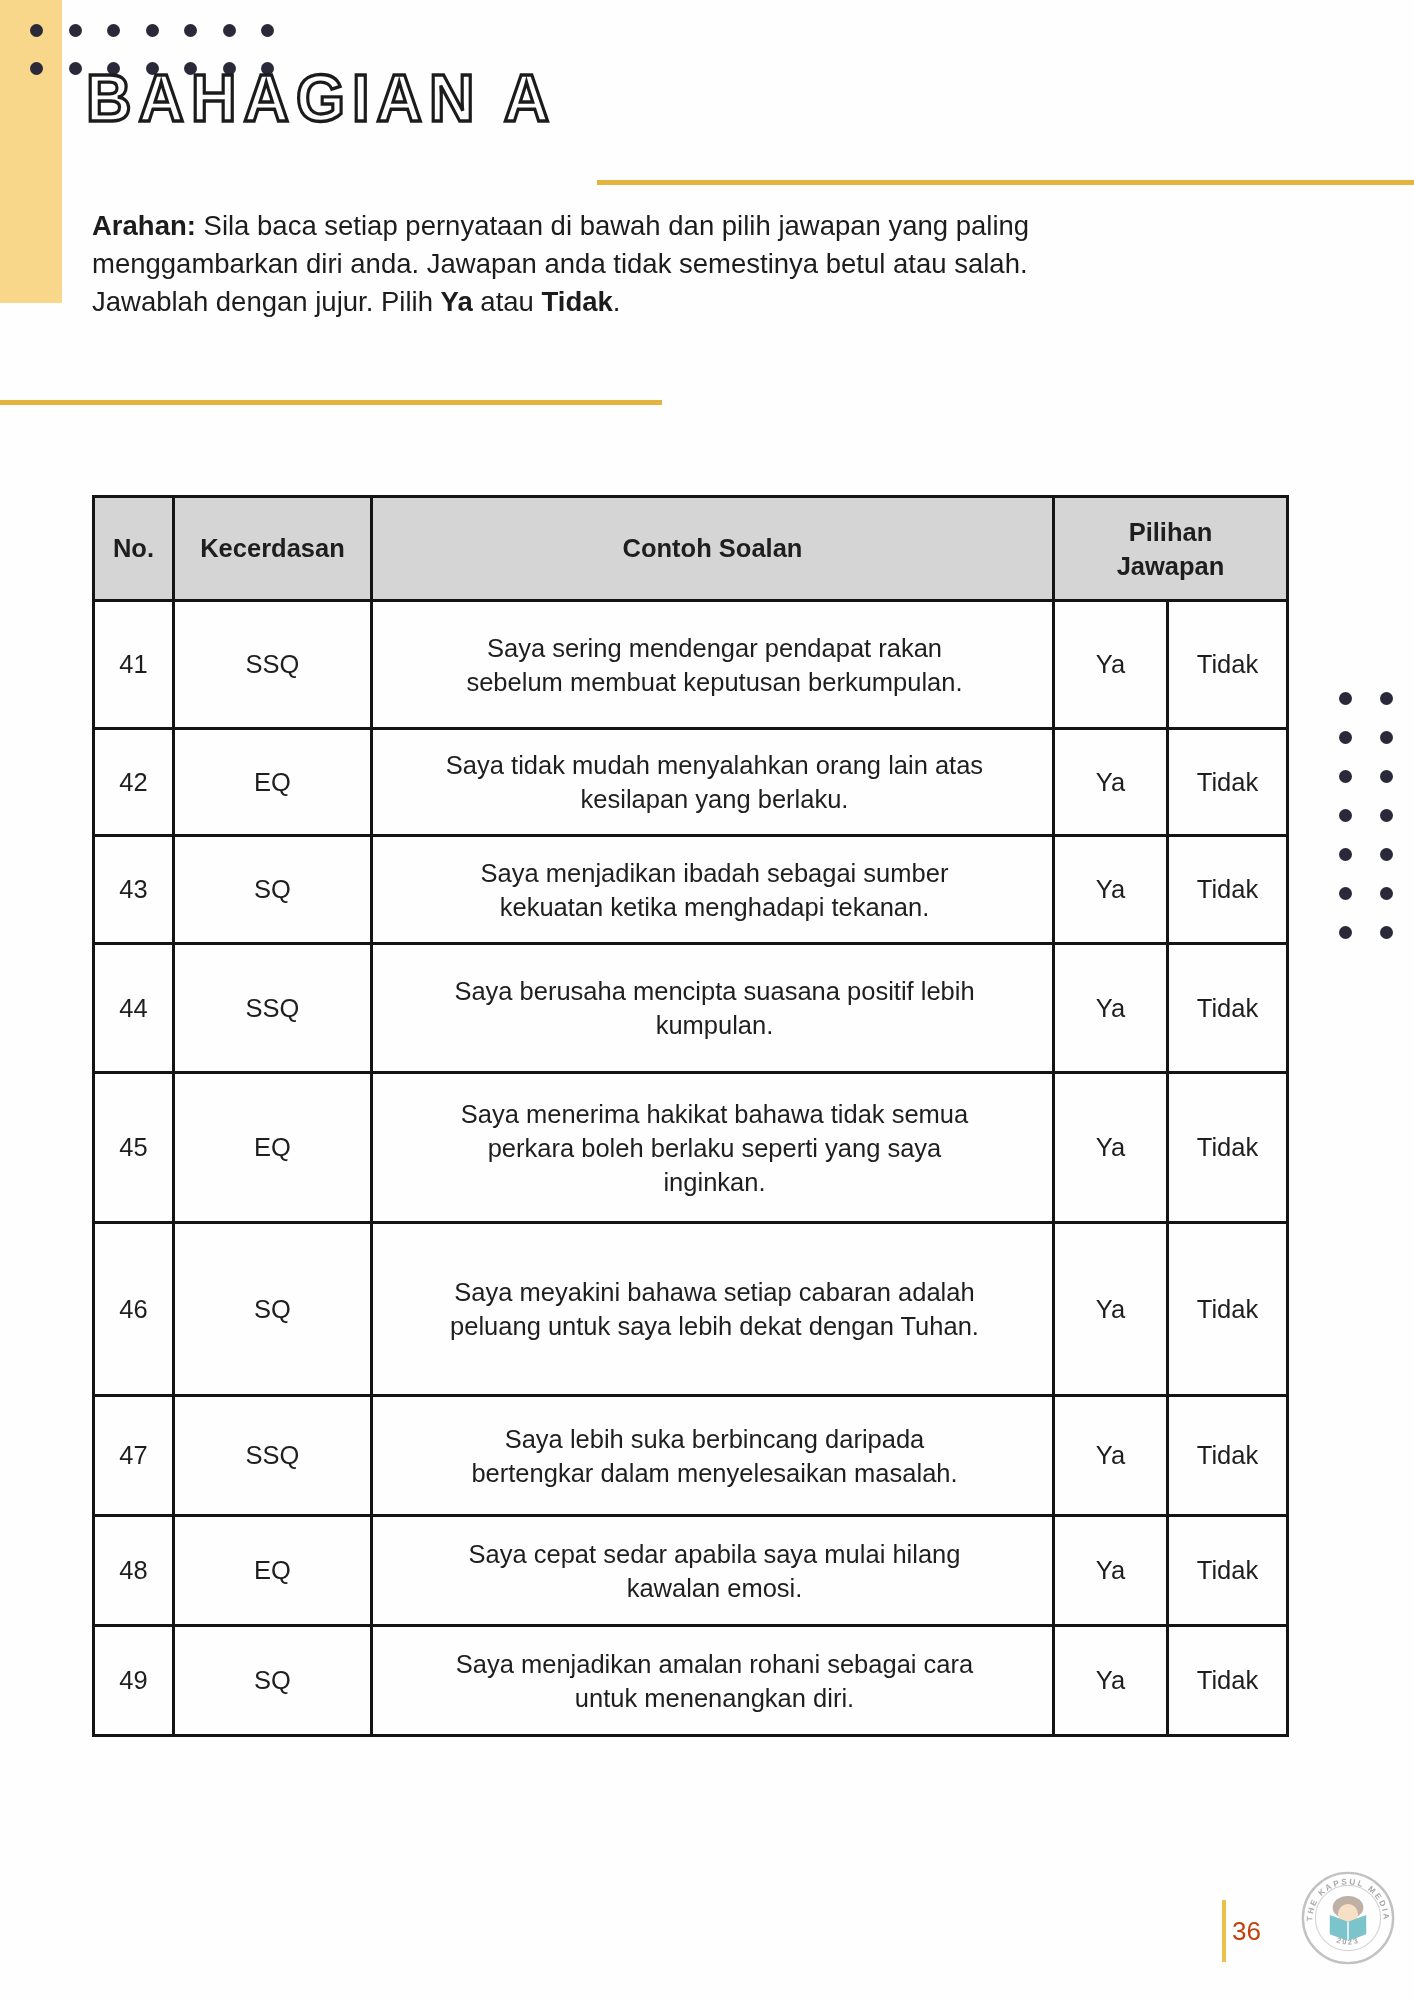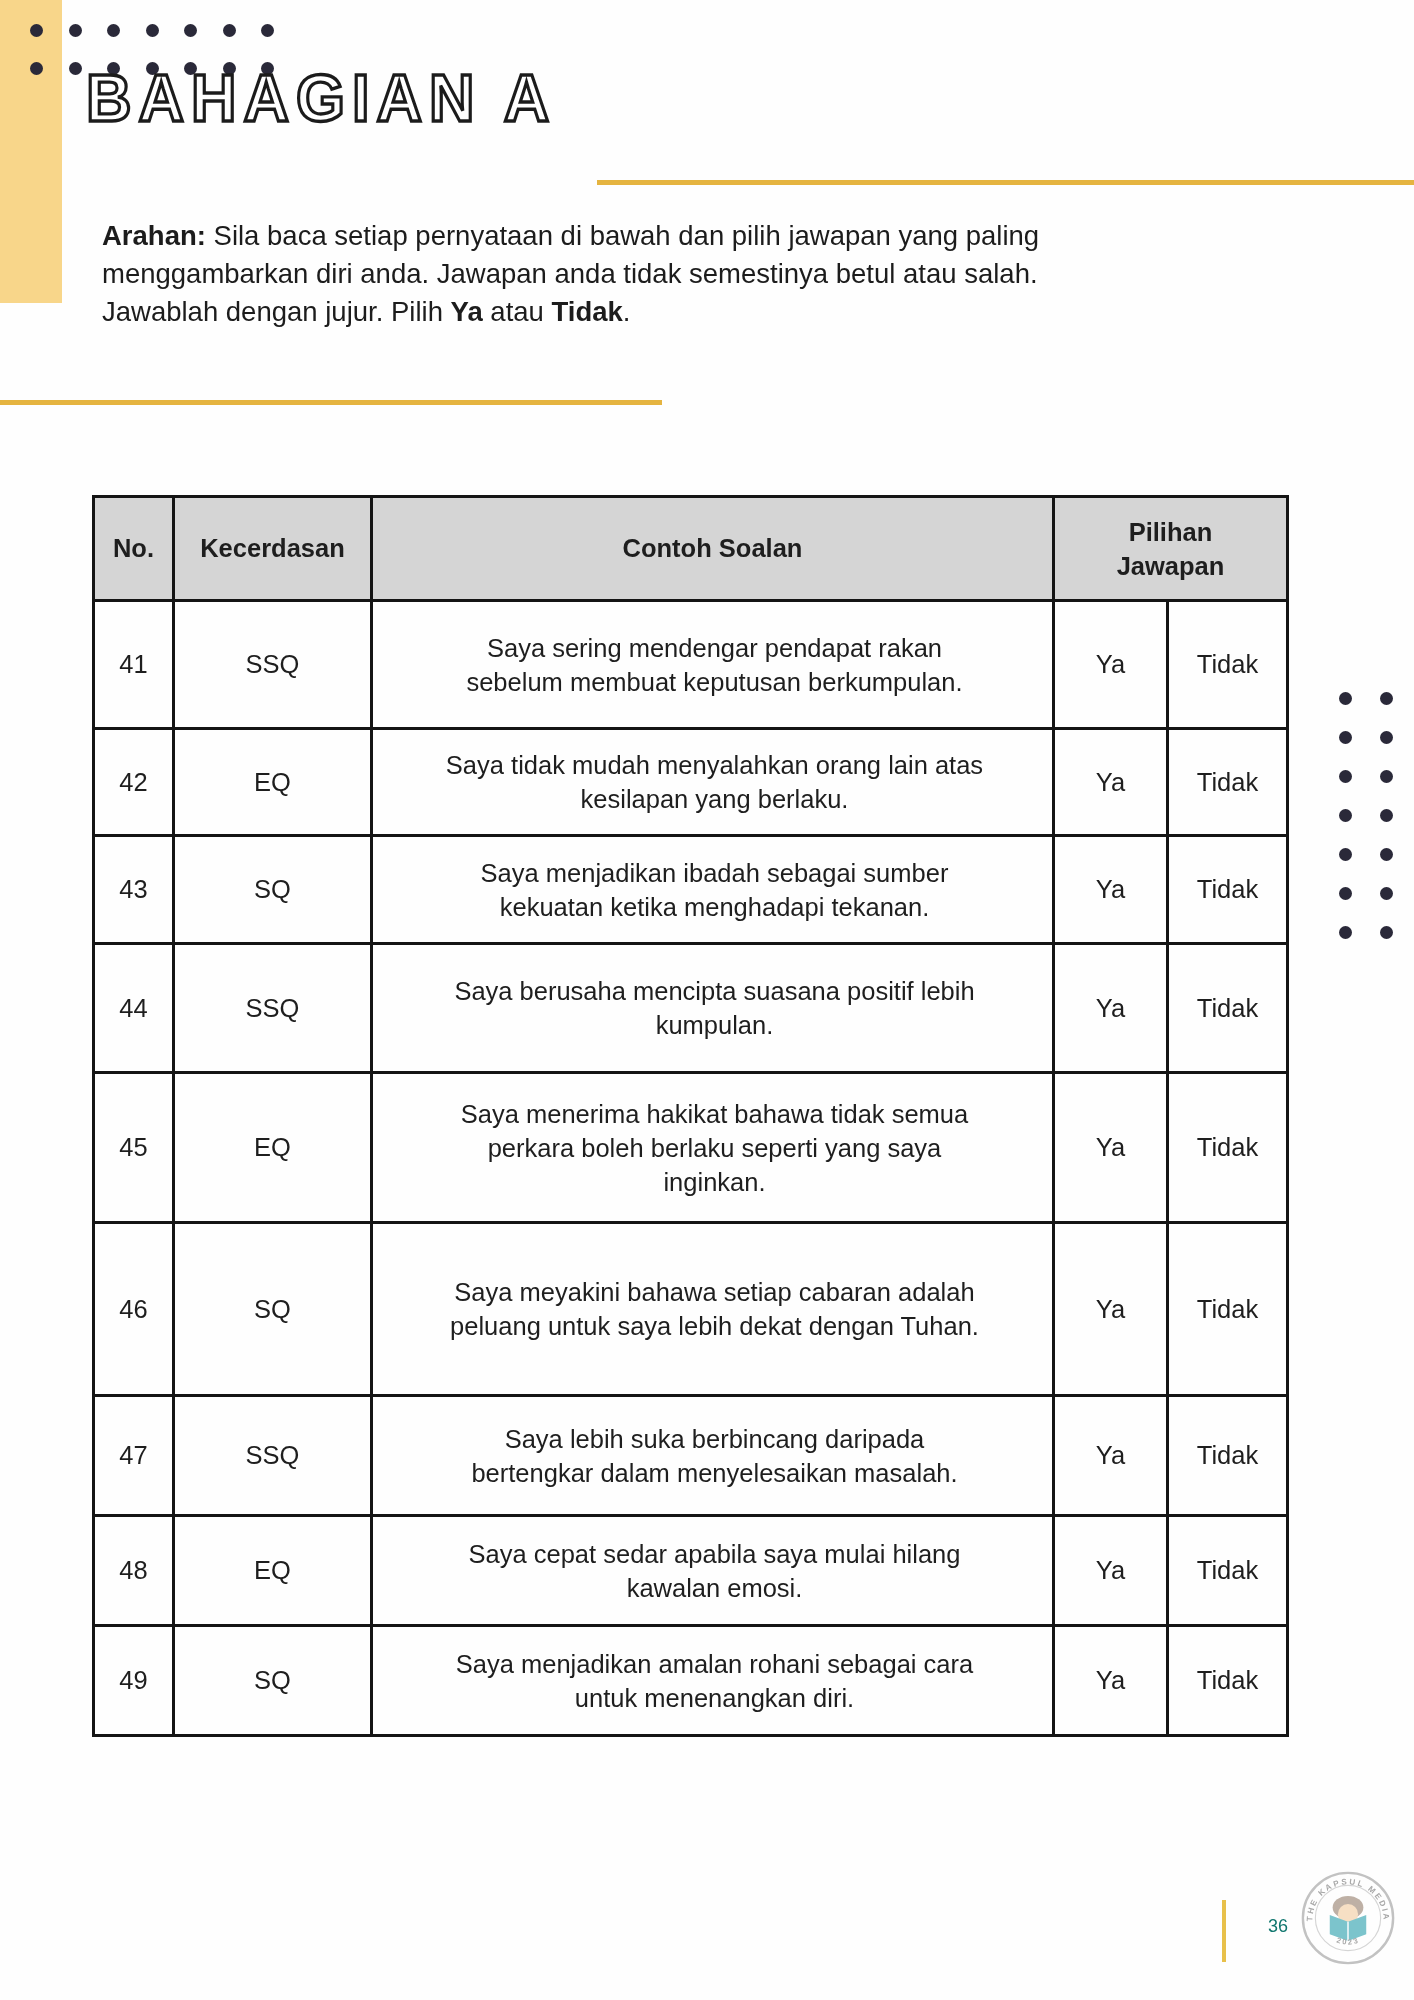--- a/index.html
+++ b/index.html
@@ -25,21 +25,21 @@
     color:#ffffff; -webkit-text-stroke:3.2px #1b1b1b;
     transform:scaleY(1.06); transform-origin:top left; white-space:nowrap;
   }
 
   .rule { position:absolute; background:#E5B440; }
   .rule-top { left:597px; top:180px; width:817px; height:5px; }
   .rule-mid { left:0; top:400px; width:662px; height:5px; }
 
   
   .instructions {
-    position:absolute; left:88px; top:203px; width:1030px; margin:14px;
+    position:absolute; left:88px; top:203px; width:1030px; margin:4px;
     font-size:27.5px; line-height:38px; color:#1c1c1c;
   }
   .instructions b { font-weight:bold; }
 
   
   table.quiz {
     position:absolute; left:92px; top:495px; width:1194px;
     border-collapse:collapse; table-layout:fixed;
   }
   table.quiz th, table.quiz td {
@@ -58,21 +58,21 @@
   tbody tr:nth-child(4)  { height:129px; }
   tbody tr:nth-child(5)  { height:150px; }
   tbody tr:nth-child(6)  { height:173px; }
   tbody tr:nth-child(7)  { height:120px; }
   tbody tr:nth-child(8)  { height:110px; }
   tbody tr:nth-child(9)  { height:110px; }
   tbody tr:nth-child(10) { height:110px; }
 
   
   .footer-rule { position:absolute; left:1222px; top:1900px; width:4px; height:62px; background:#E8C04A; }
-  .page-number { position:absolute; left:1268px; top:1916px; font-size:18px; color:#0f766e; }
+  .page-number { position:absolute; left:1232px; top:1916px; font-size:26px; color:#c2410c; }
   .logo { position:absolute; left:1300px; top:1870px; width:96px; height:96px; opacity:.85; }
 </style>
 </head>
 <body>
 
 <div class="page">
 
   <div class="yellow-rect"></div>
 
   <div class="dots dots-top">

